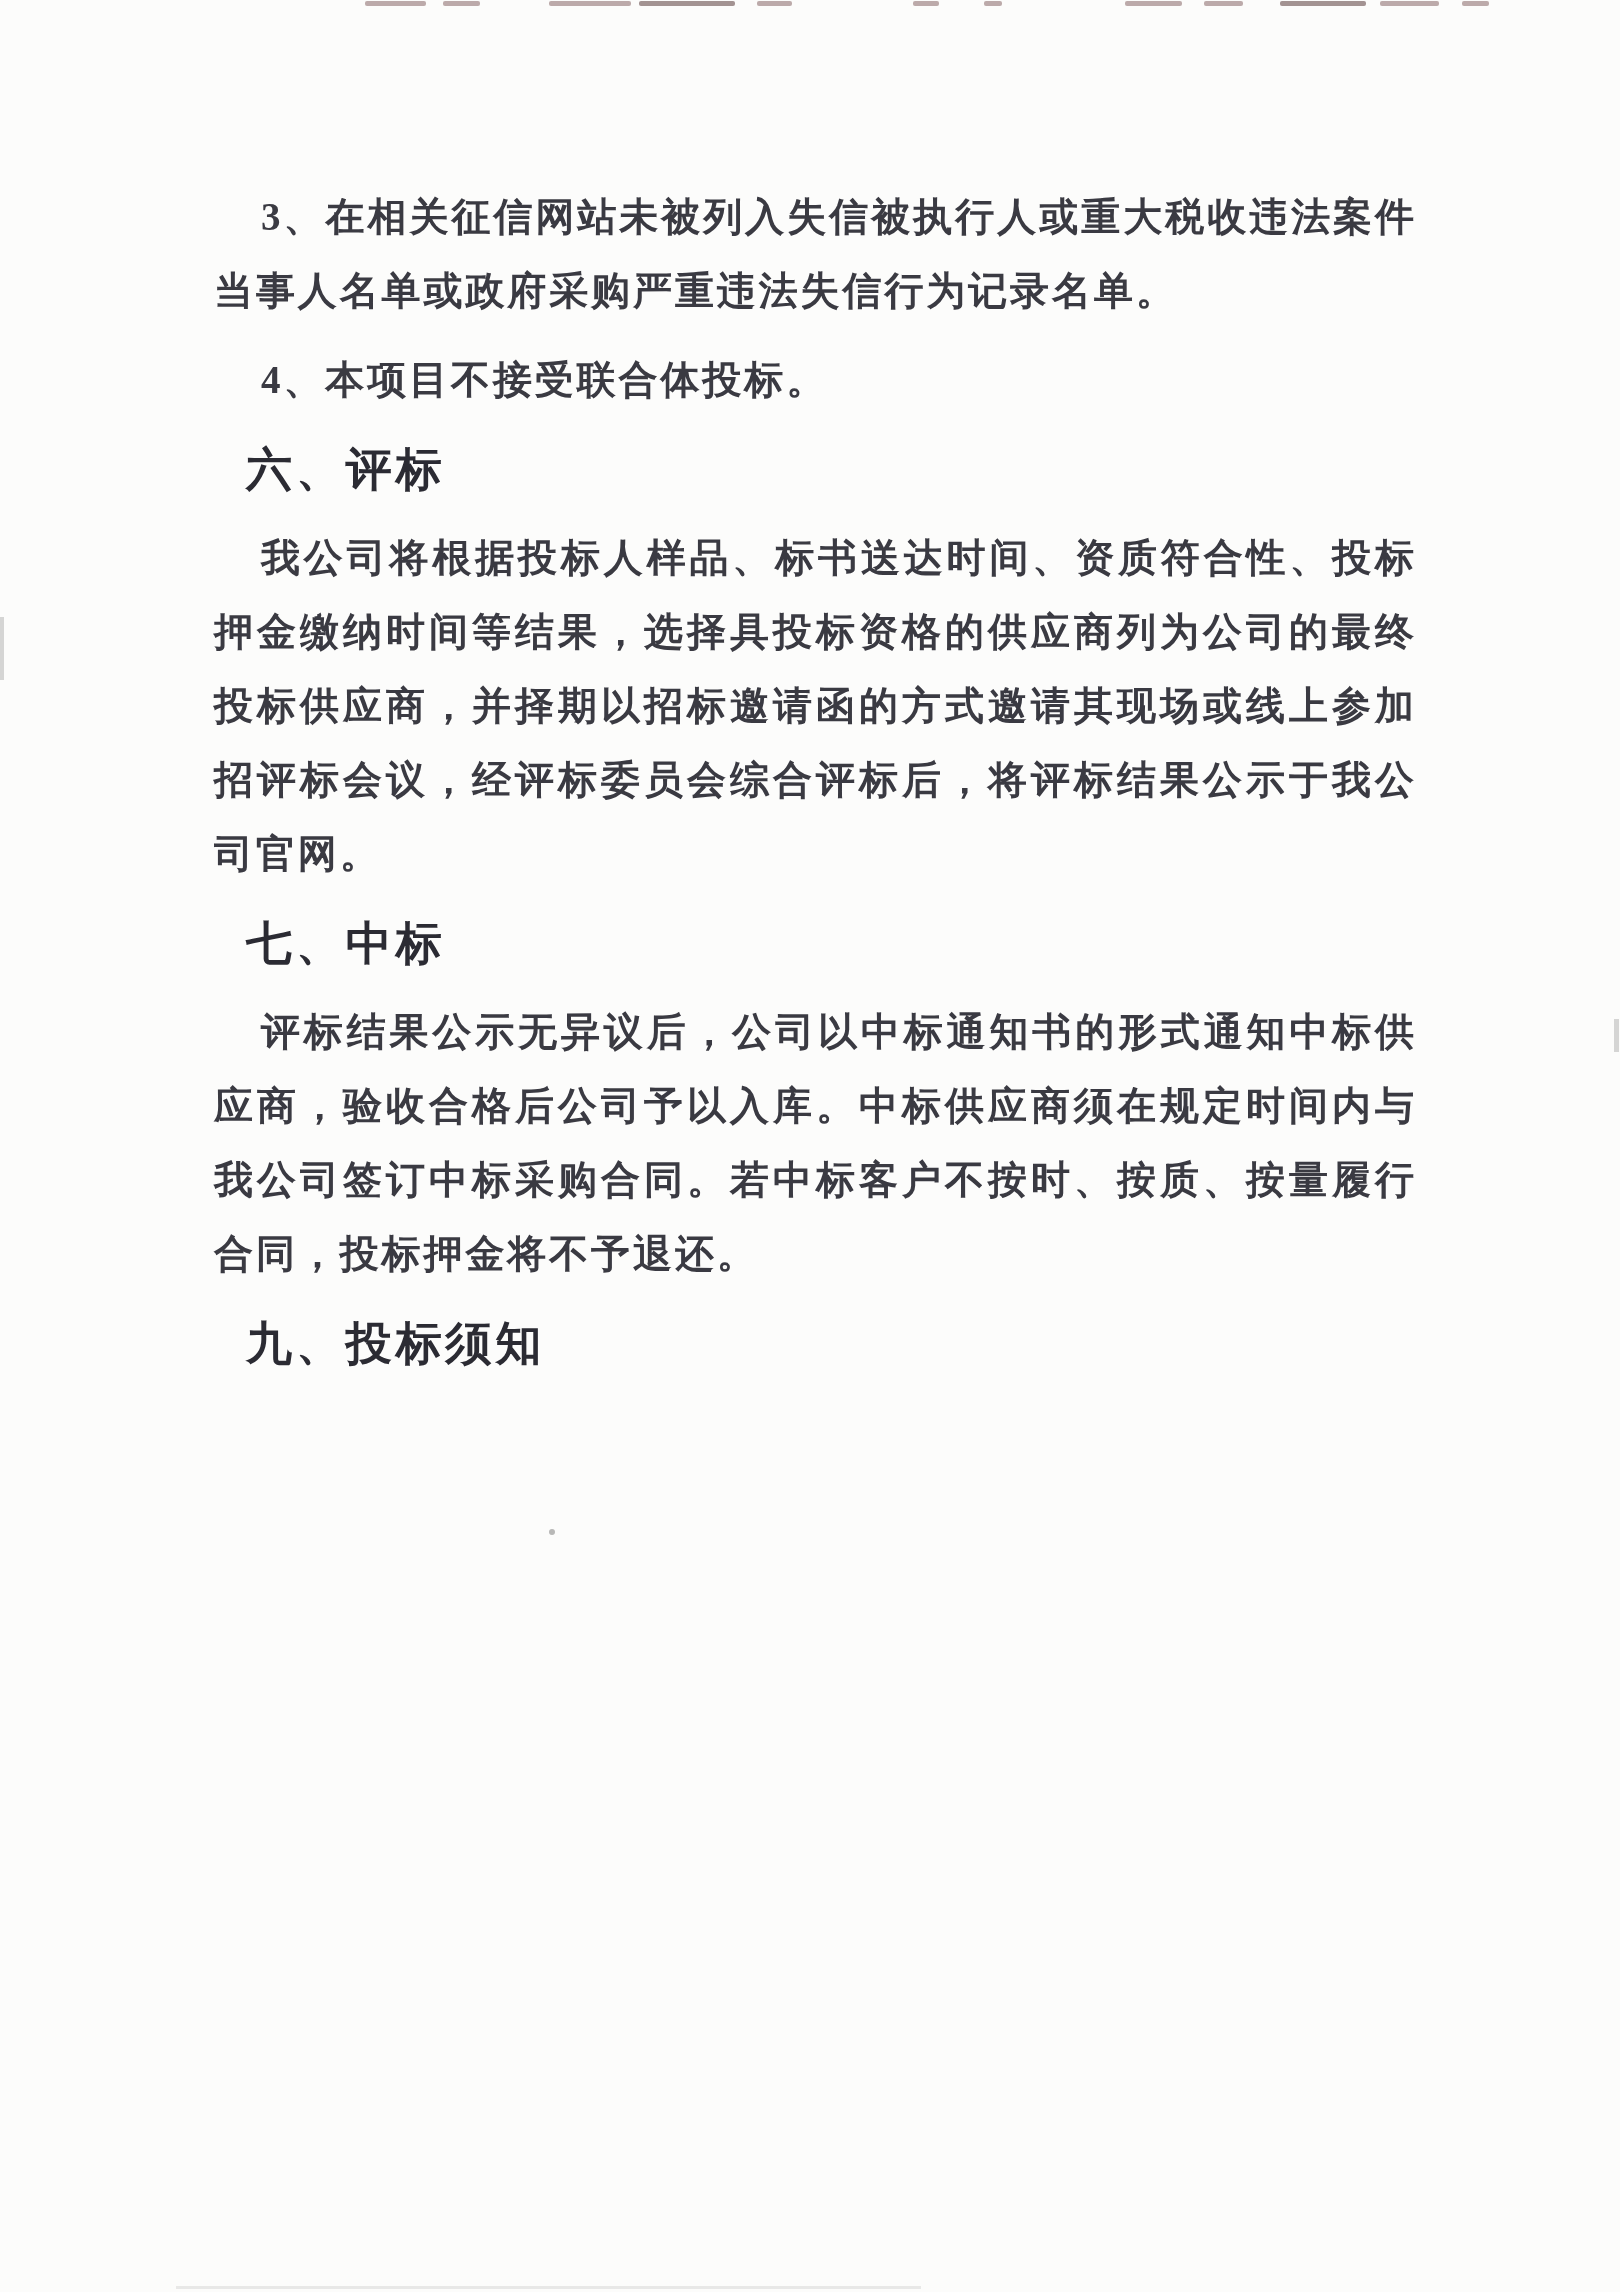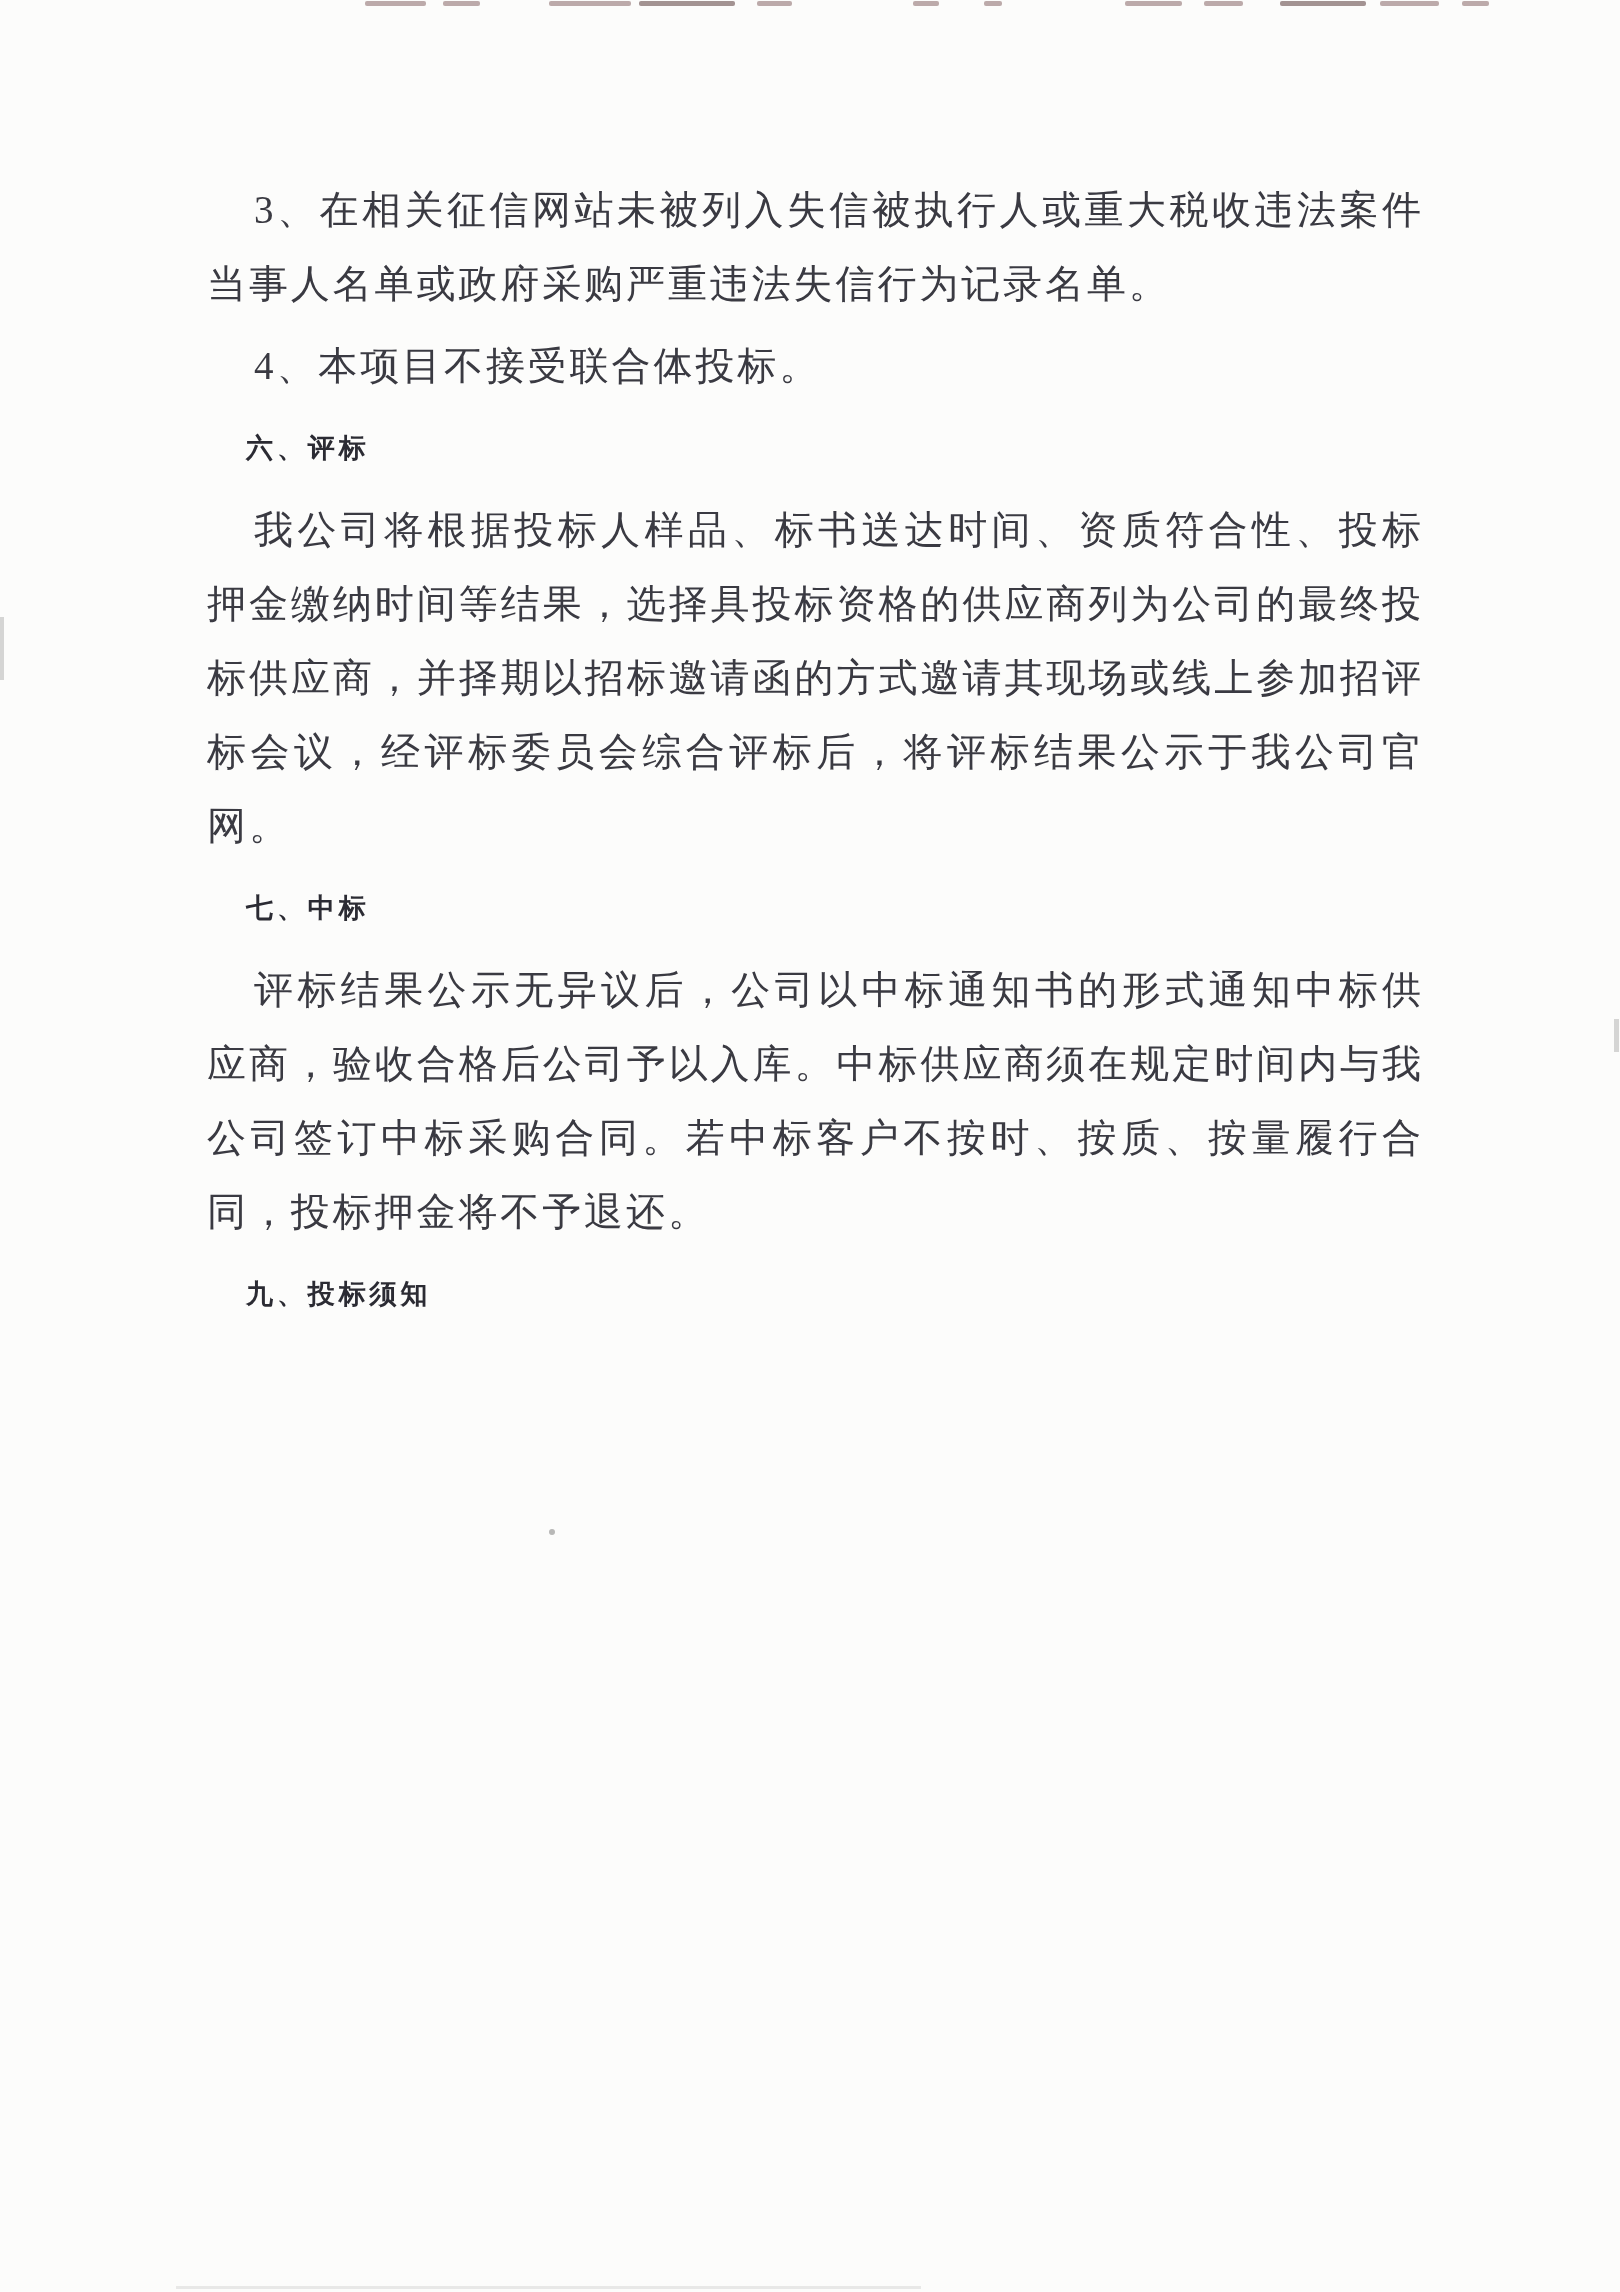--- a/index.html
+++ b/index.html
@@ -18,26 +18,27 @@
     top: 165px;
     width: 1233px;
     font-family: "Liberation Serif", "DejaVu Serif", serif;
     font-size: 39px;
     line-height: 74px;
     letter-spacing: 2.9px;
     color: #3a3a42;
     text-align: justify;
   }
   .doc p.body {
-    margin: 8px;
+    margin: 15px;
     text-indent: 47px;
+    font-weight: bold;
   }
   .doc h2.heading {
     margin: 0;
-    font-size: 27px;
+    font-size: 46px;
     line-height: 74px;
     font-weight: 700;
     text-indent: 47px;
     letter-spacing: 3.9px;
     font-family: "Liberation Sans", "DejaVu Sans", sans-serif;
     color: #2b2b33;
   }
   
   .top-edge { position: absolute; top: 0; left: 0; width: 100%; height: 9.8px; }
   .top-edge i {

